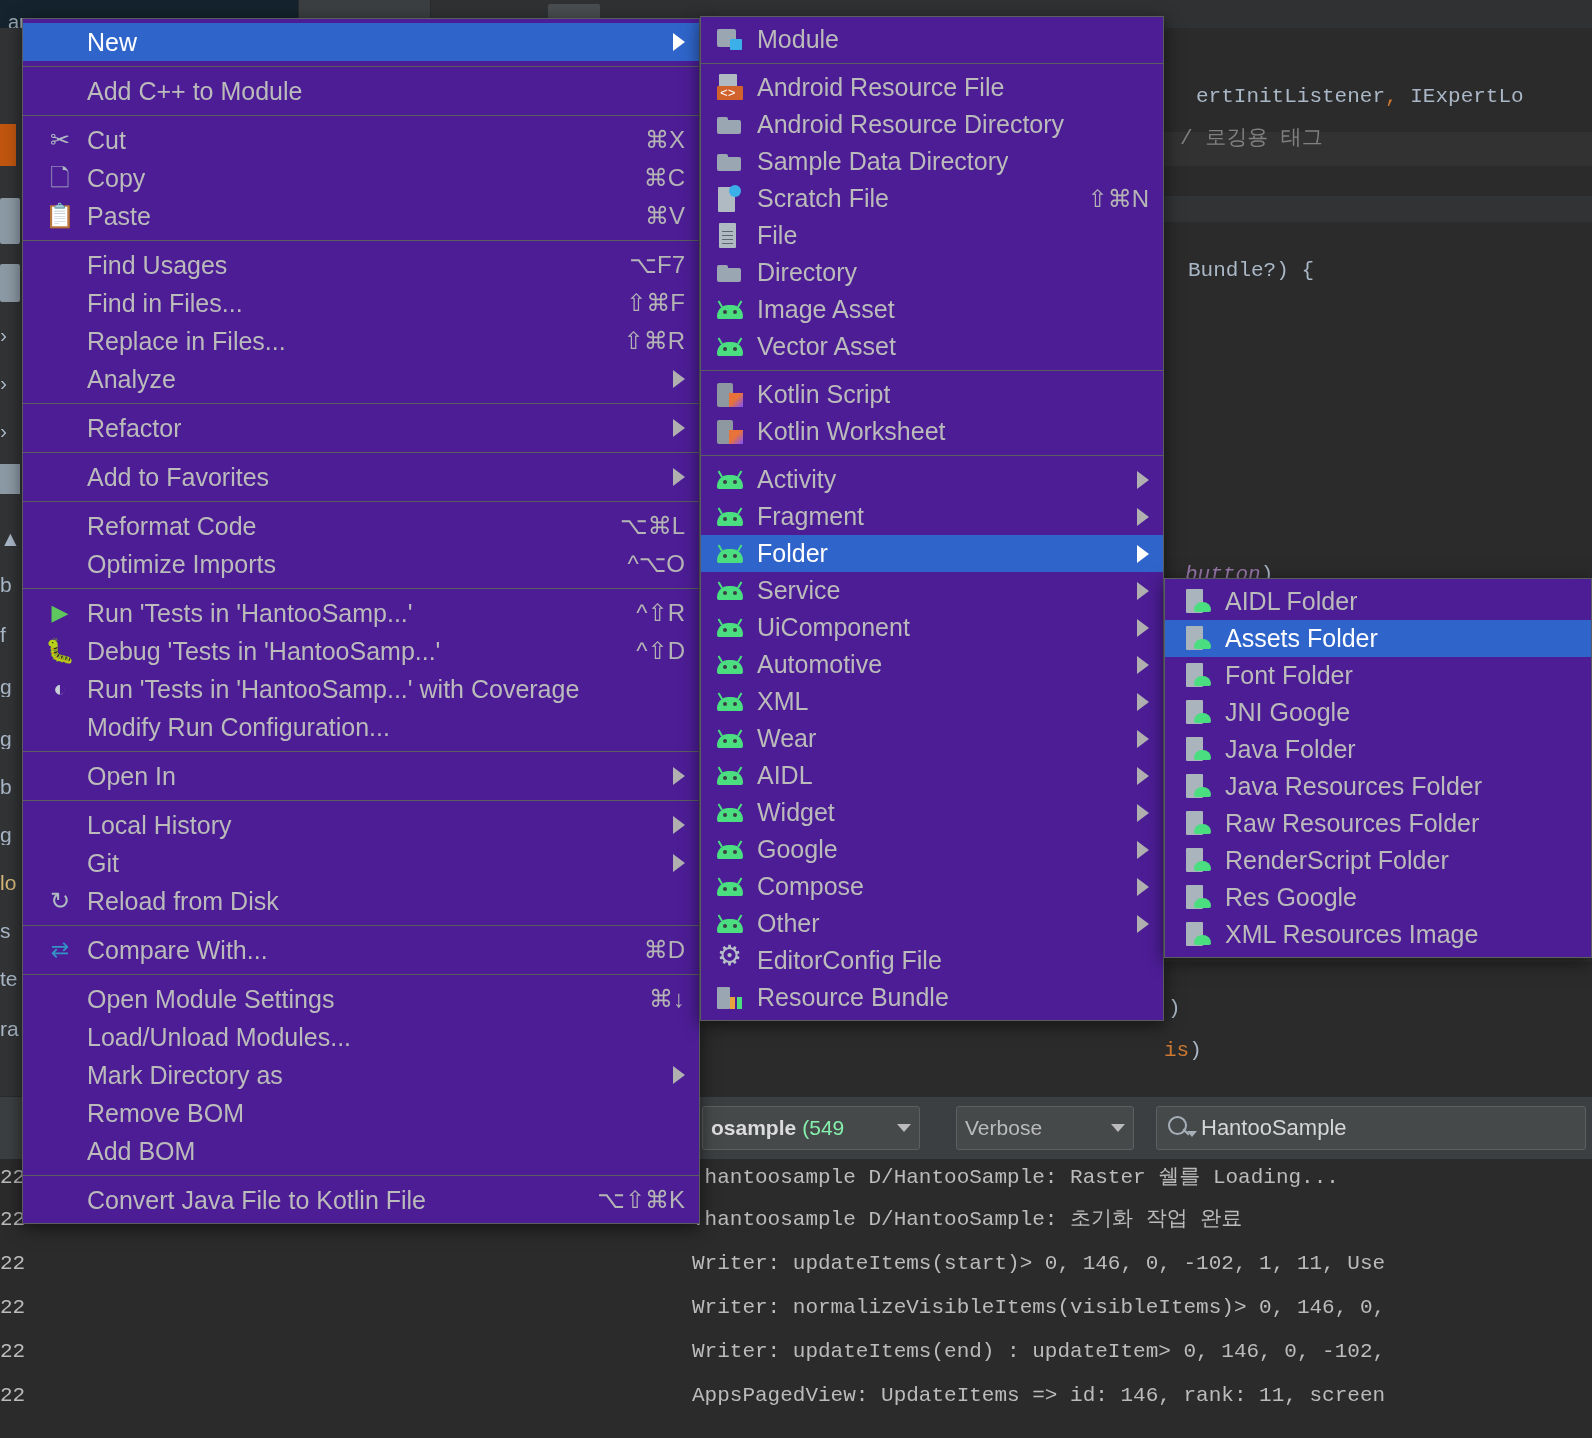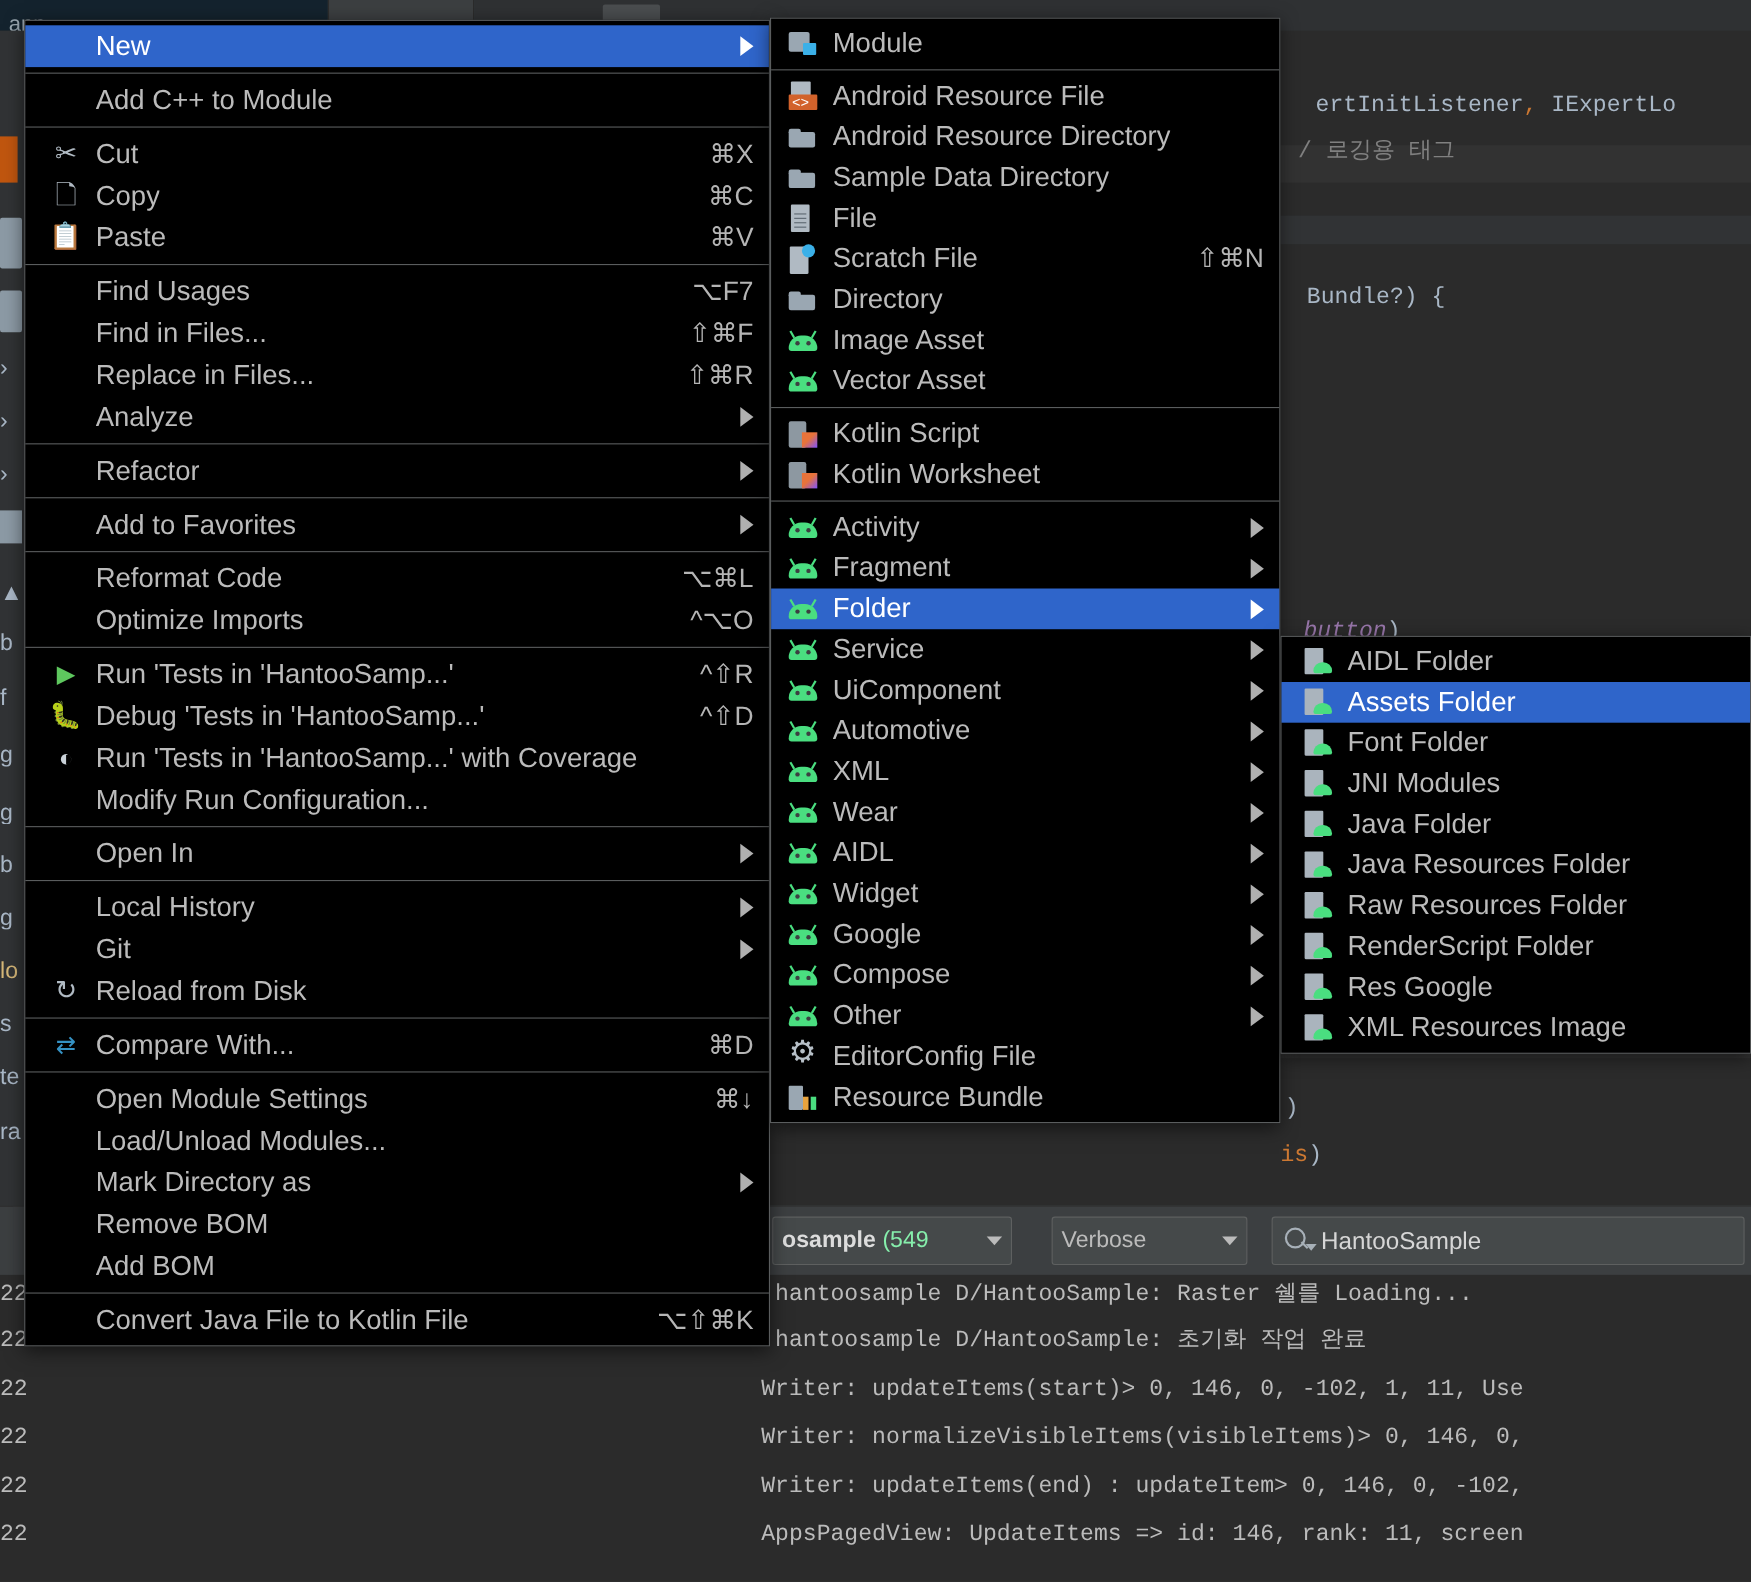--- a/index.html
+++ b/index.html
@@ -95,21 +95,21 @@
   }
 
   
   .tree-sliver { position: absolute; left: 0; top: 28px; width: 34px; height: 1068px; }
   .tree-row { position: absolute; left: 0; width: 34px; color: #a9b7c6;
               font-size: 21px; line-height: 21px; white-space: nowrap; overflow: hidden; }
 
   
   .menu {
     position: absolute;
-    background: #000000;
+    background: #4c1d95;
     border: 1px solid #5a5d5e;
     box-shadow: 0 4px 16px rgba(0,0,0,.55);
     padding: 4px 0;
   }
   #menu-context { left: 22px; top: 18px; width: 678px; }
   #menu-new     { left: 700px; top: 16px; width: 464px; }
   #menu-folder  { left: 1164px; top: 578px; width: 428px; }
 
   .mi {
     position: relative; display: flex; align-items: center;
@@ -560,33 +560,33 @@
         <span class="mi-label">Android Resource Directory</span>
       </div>
       <div class="mi">
         <span class="mi-icon">
           <span class="ic ic-folder"></span>
         </span>
         <span class="mi-label">Sample Data Directory</span>
       </div>
       <div class="mi">
         <span class="mi-icon">
-          <span class="ic ic-file"></span>
-        </span>
-        <span class="mi-label">File</span>
-      </div>
-      <div class="mi">
-        <span class="mi-icon">
           <span class="ic ic-scratch"></span>
         </span>
         <span class="mi-label">Scratch File</span>
         <span class="mi-accel">⇧⌘N</span>
       </div>
       <div class="mi">
         <span class="mi-icon">
+          <span class="ic ic-file"></span>
+        </span>
+        <span class="mi-label">File</span>
+      </div>
+      <div class="mi">
+        <span class="mi-icon">
           <span class="ic ic-folder"></span>
         </span>
         <span class="mi-label">Directory</span>
       </div>
       <div class="mi">
         <span class="mi-icon">
           <span class="ic ic-android">
             <i class="ic-ant1"></i>
             <i class="ic-ant2"></i>
           </span>
@@ -776,21 +776,21 @@
       <div class="mi">
         <span class="mi-icon">
           <span class="ic ic-folderandroid"></span>
         </span>
         <span class="mi-label">Font Folder</span>
       </div>
       <div class="mi">
         <span class="mi-icon">
           <span class="ic ic-folderandroid"></span>
         </span>
-        <span class="mi-label">JNI Modules</span>
+        <span class="mi-label">JNI Google</span>
       </div>
       <div class="mi">
         <span class="mi-icon">
           <span class="ic ic-folderandroid"></span>
         </span>
         <span class="mi-label">Java Folder</span>
       </div>
       <div class="mi">
         <span class="mi-icon">
           <span class="ic ic-folderandroid"></span>

